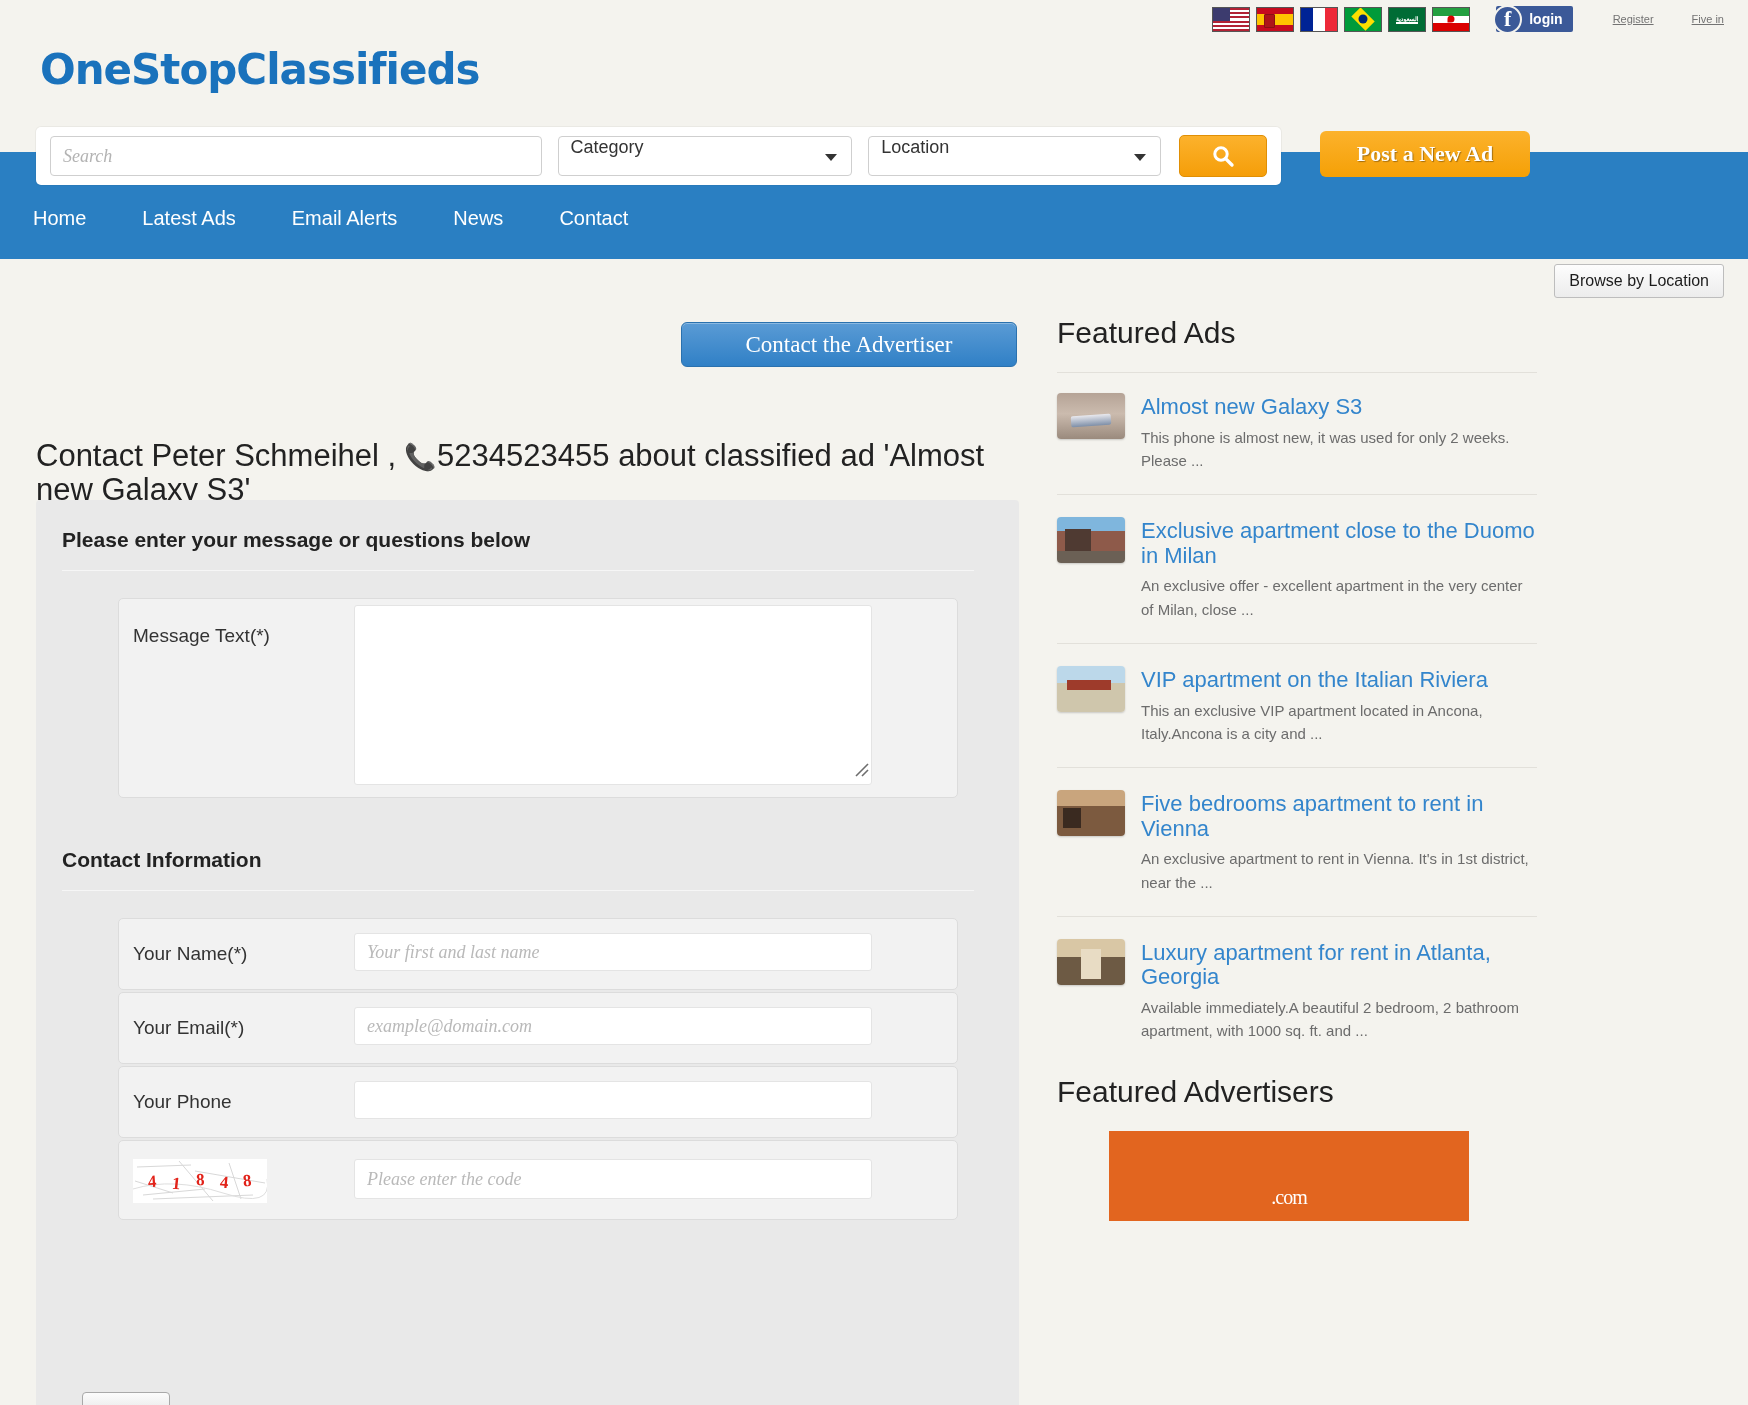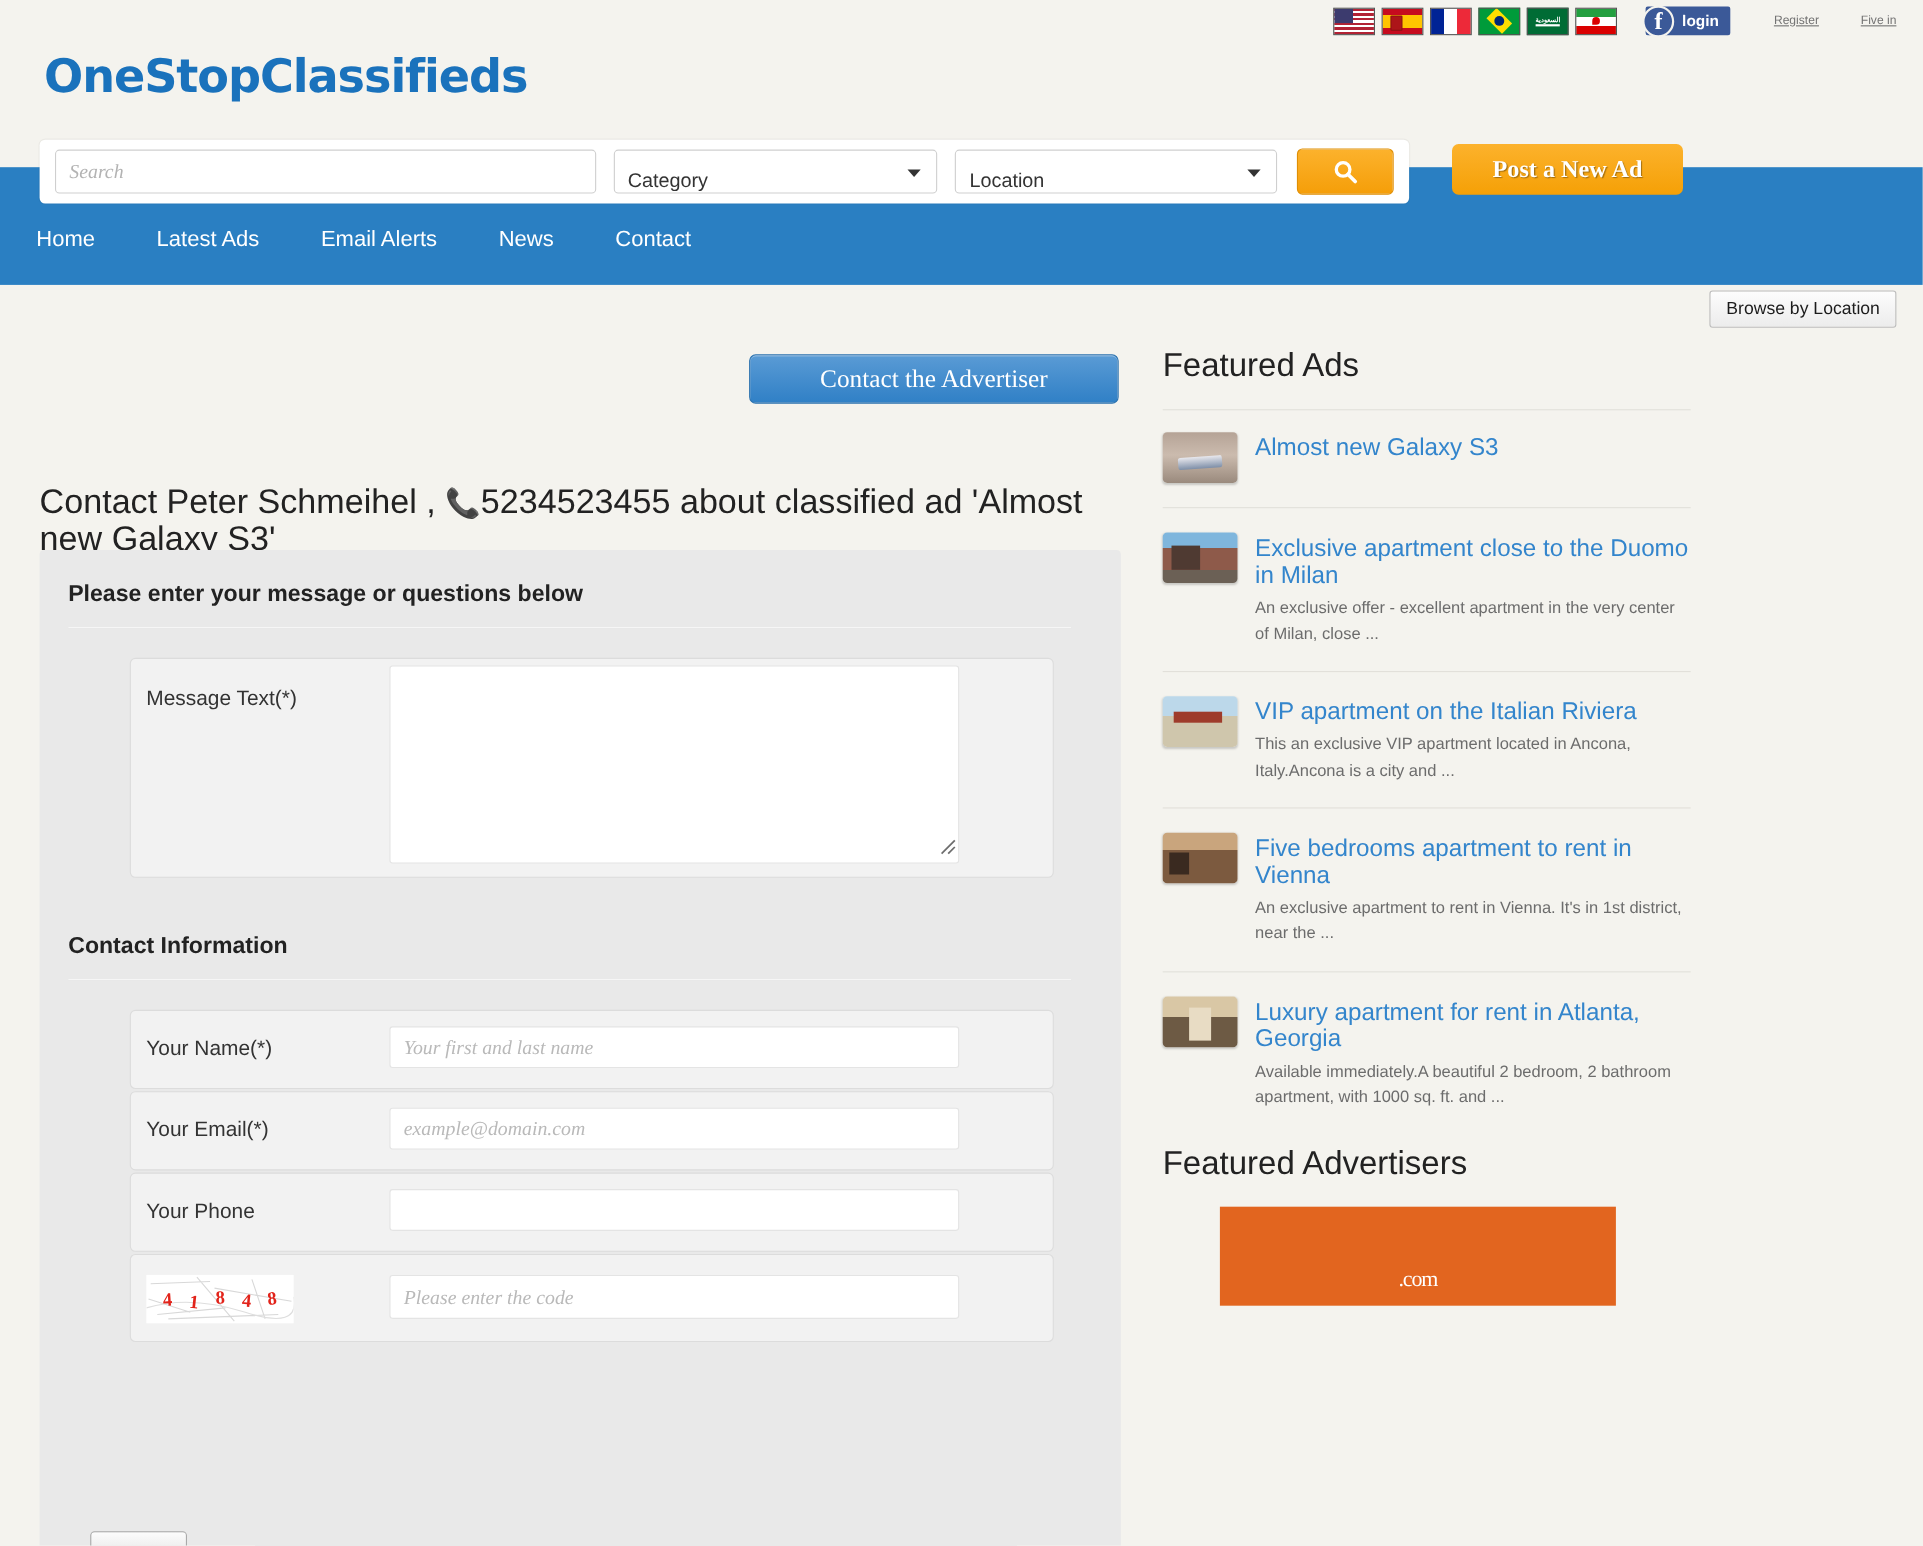--- a/index.html
+++ b/index.html
@@ -98,21 +98,21 @@
   }
   .s-input {
     width:492px; height:40px; border:1px solid #cfcfcf; border-radius:4px;
     font-size:18px; padding:0 12px; color:#333;
     font-family:"Liberation Serif", serif;
   }
   .s-input::placeholder{ color:#b3b3b3; font-style:italic; }
   .s-select {
     height:40px; border:1px solid #cfcfcf; border-radius:4px; background:#fff;
     font-size:18px; padding:0 12px; color:#333; margin-left:16px;
-    display:flex; align-items:flex-end; position:relative;
+    display:flex; align-items:flex-start; position:relative;
   }
   .s-select.cat{ width:295px; }
   .s-select.loc{ width:293px; }
   .s-select .caret{
     position:absolute; right:14px; top:50%; margin-top:-2px;
     width:0;height:0;border-left:6px solid transparent;border-right:6px solid transparent;
     border-top:7px solid #333;
   }
   .s-go {
     margin-left:18px; width:88px; height:42px; border-radius:5px;
@@ -406,20 +406,21 @@
 
 <div class="submit-btn"></div>
 
 <div class="sidebar">
   <h2 class="side-h">Featured Ads</h2>
   <div class="side-rule"></div>
 
   <div class="ad">
     <div class="ad-thumb t1"></div>
     <a class="ad-title" href="#">Almost new Galaxy S3</a>
+    <div class="ad-desc">This phone is almost new, it was used for only 2 weeks. Please ...</div>
   </div>
   <div class="ad-sep"></div>
 
   <div class="ad">
     <div class="ad-thumb t2"></div>
     <a class="ad-title" href="#">Exclusive apartment close to the Duomo in Milan</a>
     <div class="ad-desc">An exclusive offer - excellent apartment in the very center of Milan, close ...</div>
   </div>
   <div class="ad-sep"></div>
 

